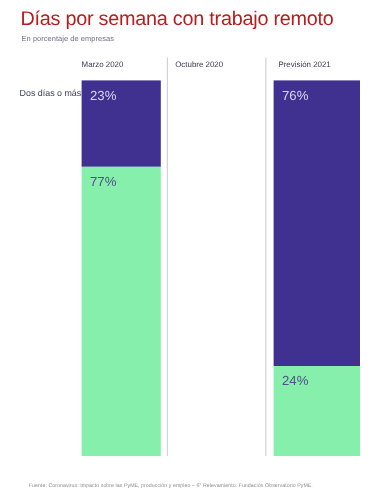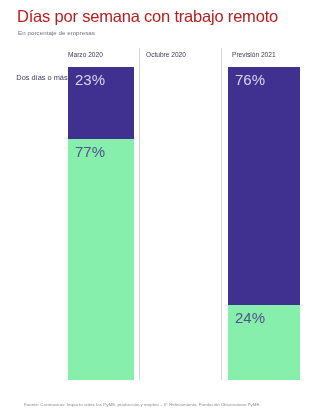--- a/index.html
+++ b/index.html
@@ -88,21 +88,21 @@
     width: 100%;
     box-sizing: border-box;
   }
   .seg.purple { background: #403191; }
   .seg.grey   { background: #86efac; padding-left: 47px; }
 
   .seg-value {
     position: absolute;
     left: 7px;
     top: 7px;
-    font-size: 15px;
+    font-size: 11px;
     line-height: 12px;
     white-space: nowrap;
   }
   .seg.purple > .seg-value { color: #d9d7ee; }
   .seg.grey   > .seg-value { color: #52508f; }
 
   
   .footer {
     position: absolute;
     left: 24px;

